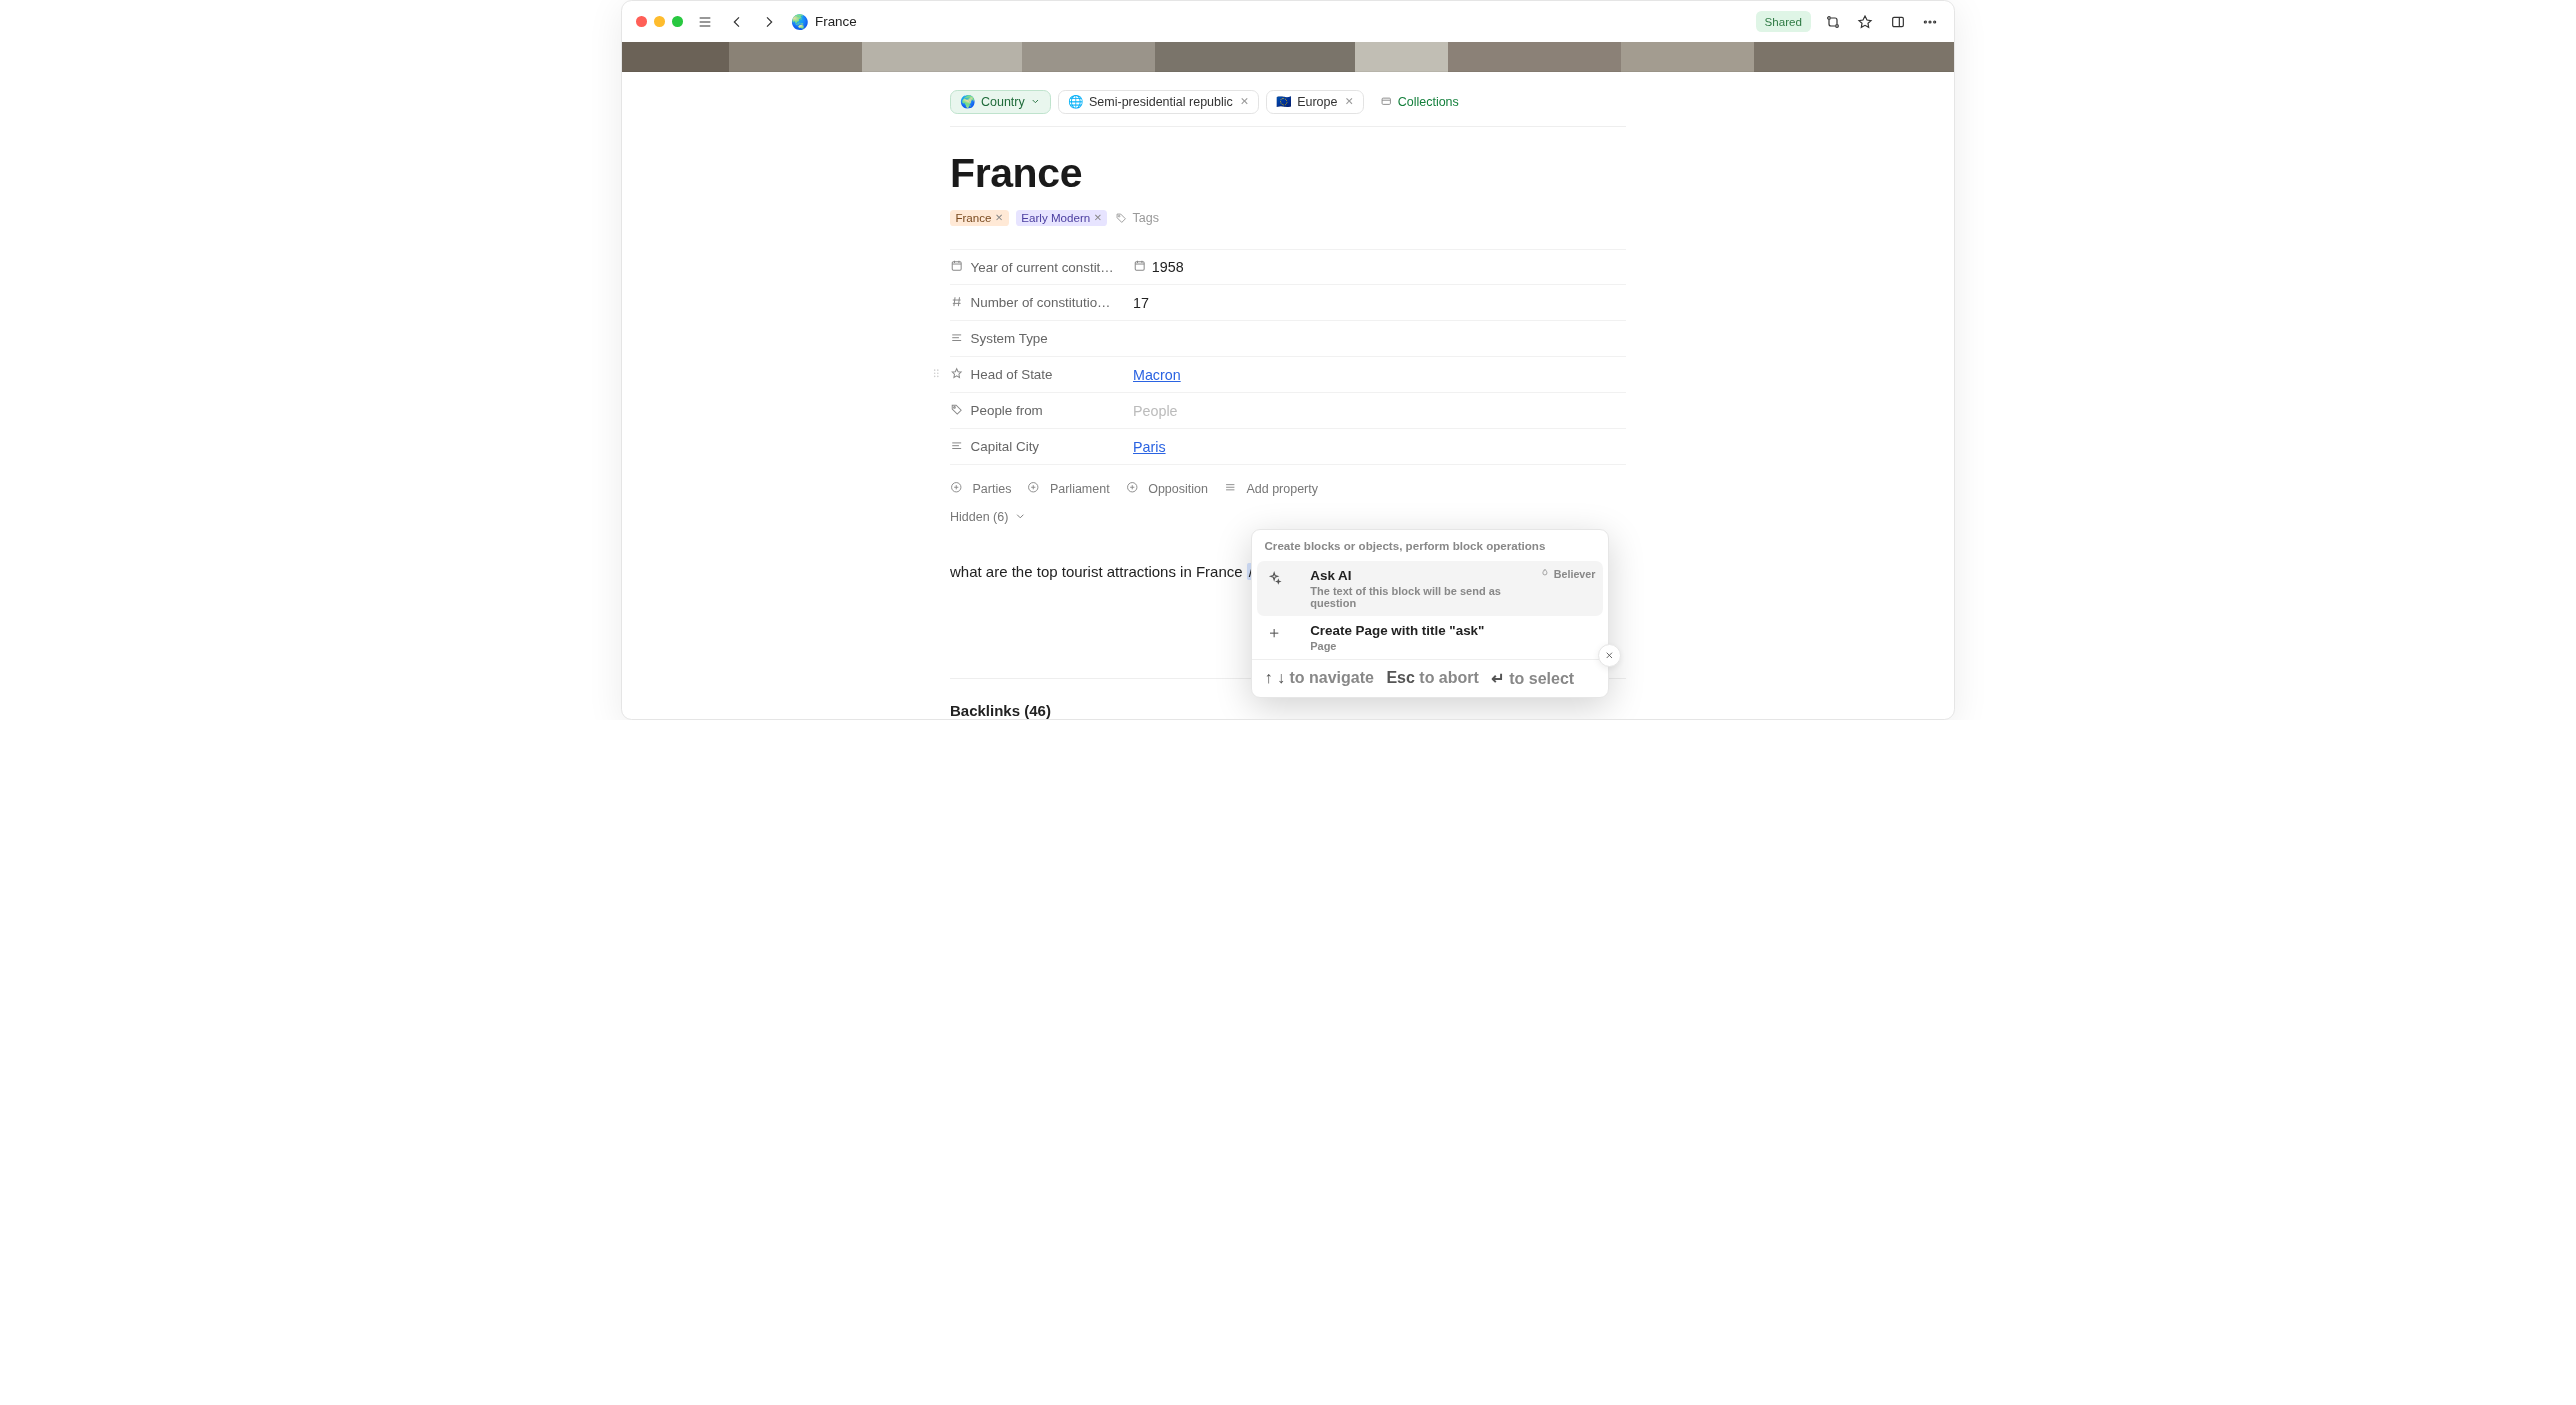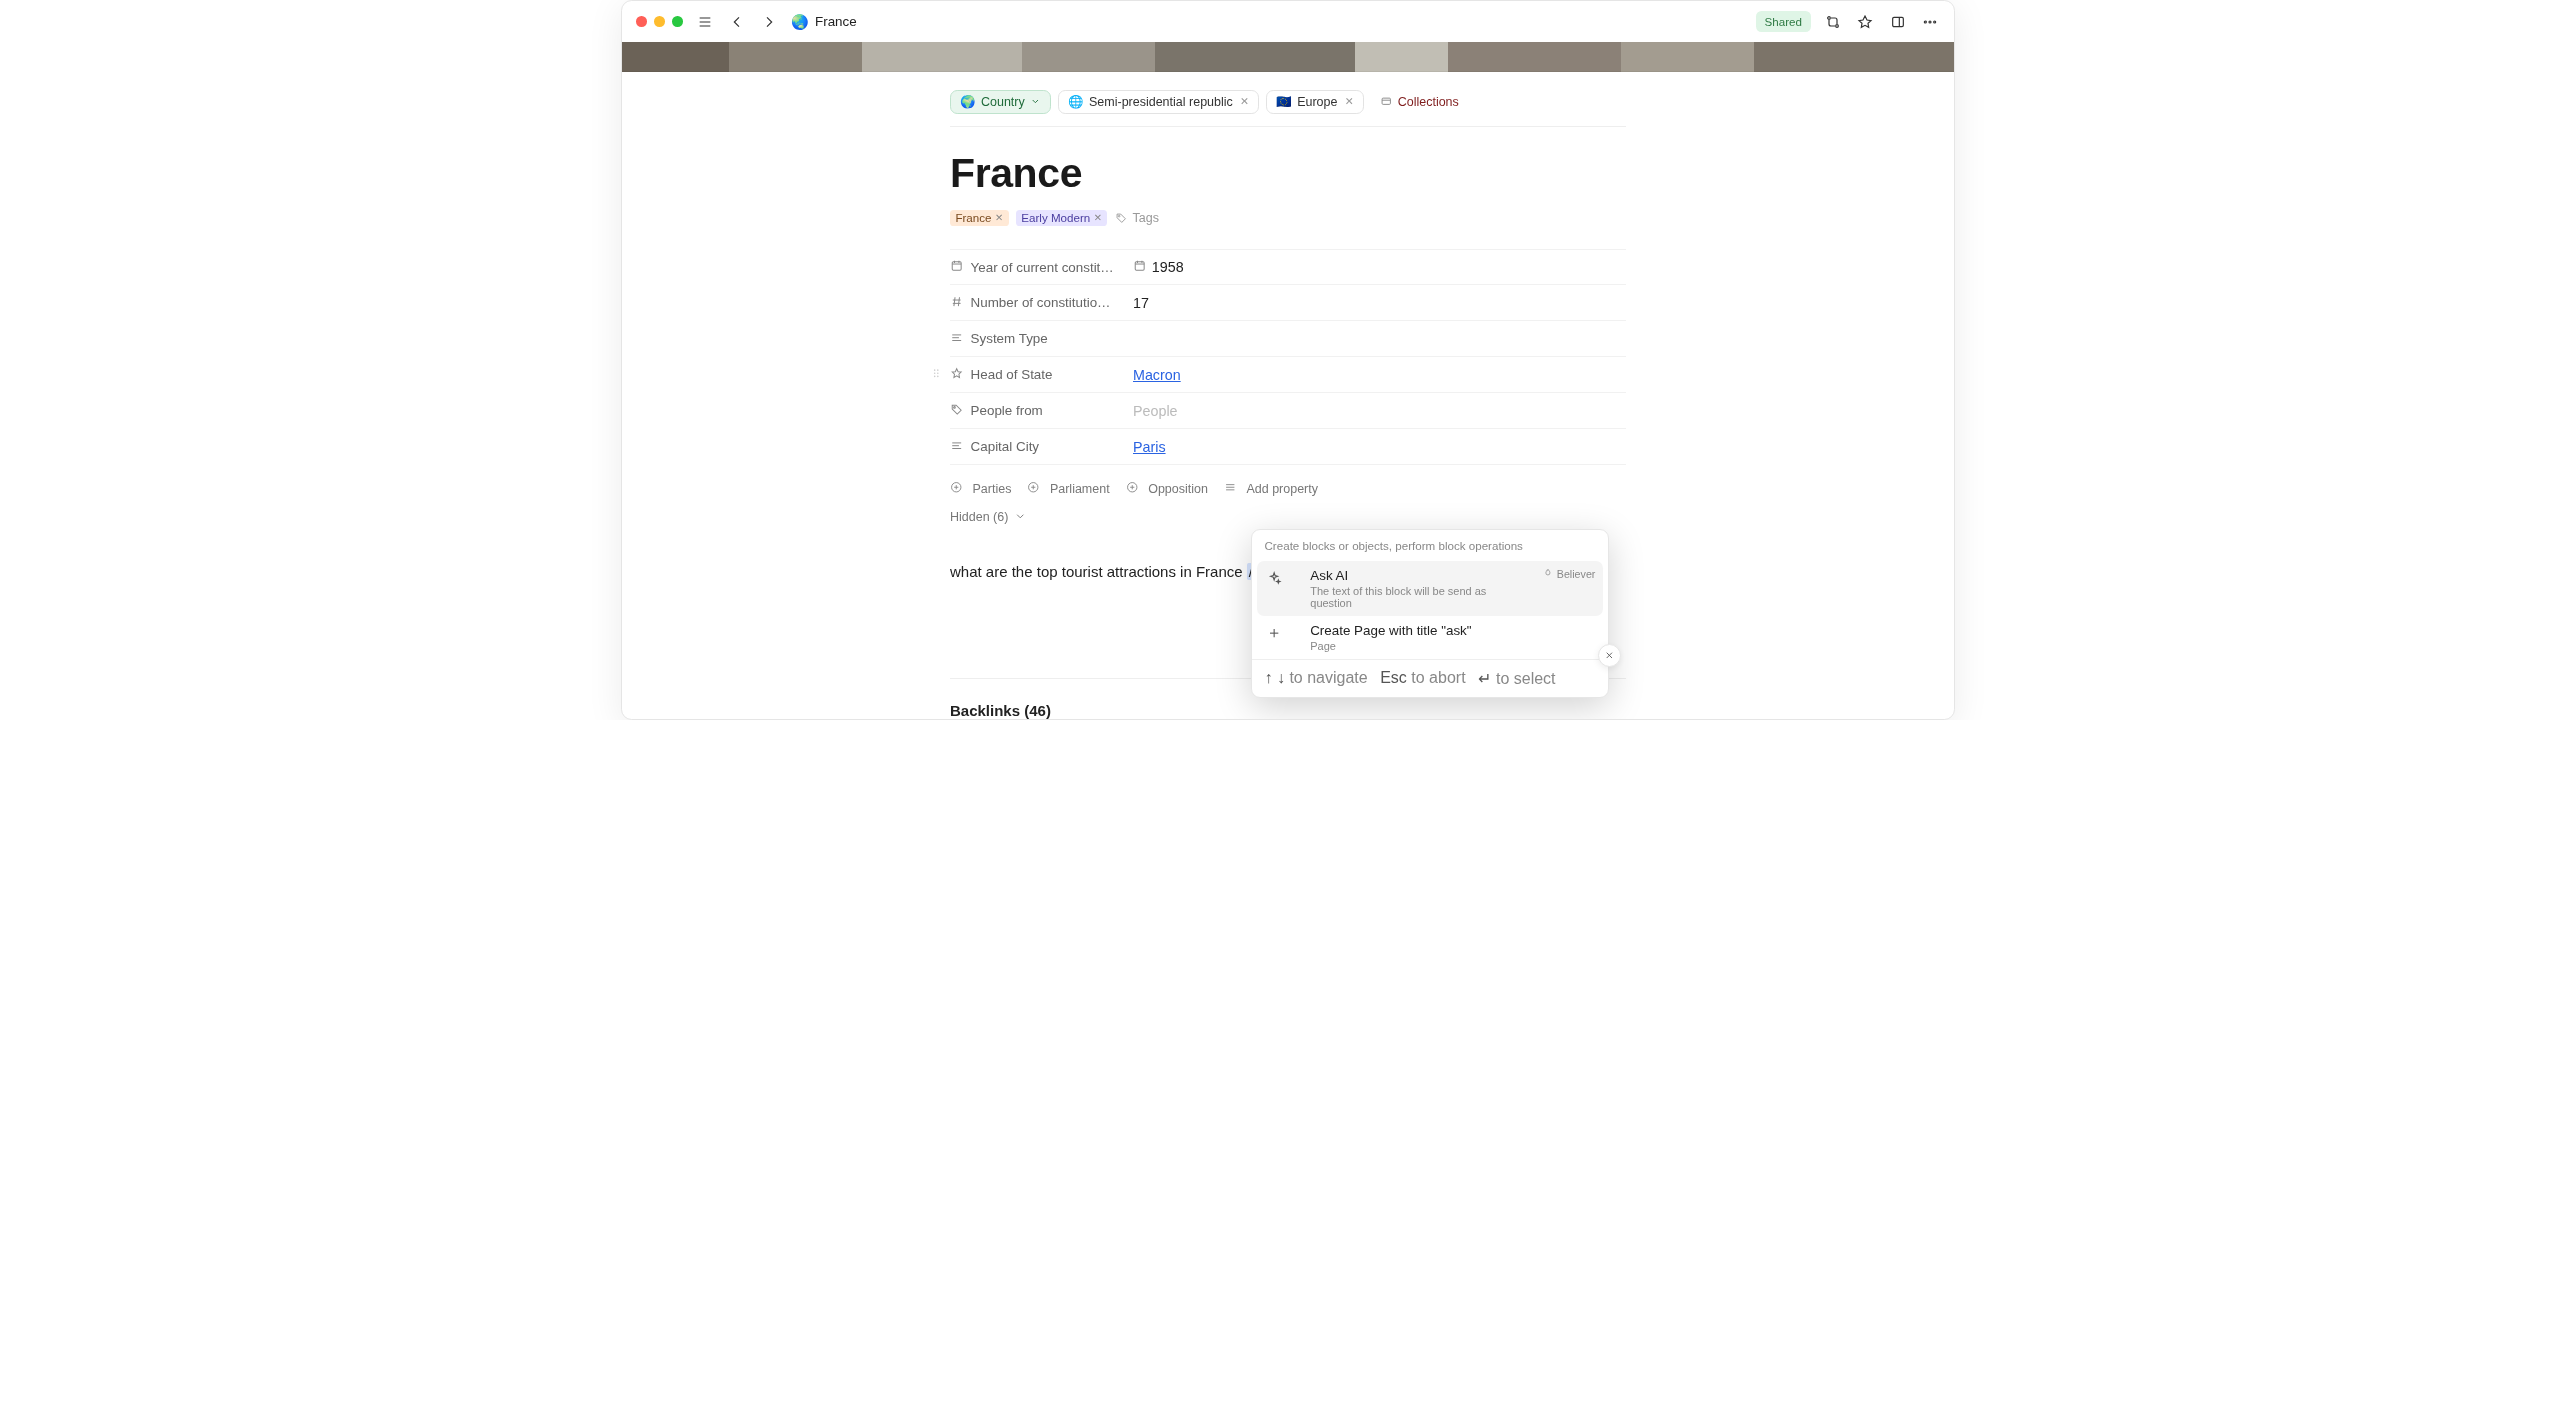--- a/index.html
+++ b/index.html
@@ -29,21 +29,21 @@
 
 .scroll { height:calc(100% - 41px - 29.5px); overflow-y:auto; }
 .page { width:676px; margin:0 auto; padding-top:18px; }
 
 
 .types { display:flex; gap:7.2px; align-items:center; padding-bottom:12.5px; border-bottom:0.9px solid #eee; margin-bottom:23px; }
 .chip { display:inline-flex; align-items:center; gap:5.4px; font-size:12.5px; padding:3.6px 9px; border-radius:7.2px; border:0.9px solid #e3e3e3; background:#fff; color:#333; }
 .chip .x{color:#999;font-size:10.7px;margin-left:1.8px;}
 .chip.primary{background:#e9f6ee;border-color:#bfe3cd;color:#1f6b3a;}
 .chip.primary svg{width:10.7px;height:10.7px;stroke:#1f6b3a;stroke-width:2;fill:none;}
-.chip.ghost{border:none;color:#7f1d1d;align-items:center;}
+.chip.ghost{border:none;color:#15803d;align-items:center;}
 .chip.ghost svg{width:12.5px;height:12.5px;stroke:#888;stroke-width:1.8;fill:none;}
 
 h1.title{font-size:41px;font-weight:700;letter-spacing:-0.4px;margin-bottom:12.5px;}
 
 .tags-row{display:flex;gap:7.2px;align-items:center;margin-bottom:23px;}
 .tag{font-size:11.6px;padding:1.8px 5.4px;border-radius:3.6px;display:inline-flex;align-items:center;gap:3.6px;}
 .tag .tx{font-size:9.8px;color:#888;}
 .tag.orange{background:#ffe9d6;color:#7a4a1f;}
 .tag.purple{background:#e7e4ff;color:#4a3da0;}
 .tag-add{color:#999;font-size:12.5px;display:inline-flex;align-items:center;gap:5.4px;}
@@ -68,21 +68,21 @@
 .prop-chips svg{width:12.5px;height:12.5px;stroke:#888;stroke-width:1.8;fill:none;}
 
 .hidden-row{display:flex;align-items:center;gap:5.4px;color:#777;font-size:12.5px;padding:3.6px 0 0 0;}
 .hidden-row svg{width:12.5px;height:12.5px;stroke:#777;stroke-width:1.8;fill:none;}
 
 
 .body-text{margin-top:39px;font-size:15px;color:#222;}
 .body-text .slash{background:#d6e4ff;padding:0 1.8px;border-radius:1.8px;}
 
 
-.popup{position:absolute;left:629px;top:528px;width:358px;background:#fff;border:0.9px solid #e6e6e6;border-radius:9px;box-shadow:0 9px 36px rgba(0,0,0,.18);font-size:12.5px;z-index:50;}
+.popup{position:absolute;left:629px;top:528px;width:358px;background:#fff;border:0.9px solid #e6e6e6;border-radius:9px;box-shadow:0 9px 36px rgba(0,0,0,.18);font-size:12.5px;z-index:50;font-weight:bold;}
 .popup .hd{padding:9px 12.5px;color:#888;font-size:11.6px;}
 .popup .item{display:flex;gap:26px;padding:7.2px 12.5px;align-items:flex-start;}
 .popup .item.sel{background:#f4f4f4;border-radius:7.2px;margin:0 5.4px;padding:7.2px 7.2px;}
 .popup .item .ic{width:19.7px;height:19.7px;display:flex;align-items:center;justify-content:center;flex:0 0 19.7px;}
 .popup .item .ic svg{width:14.3px;height:14.3px;stroke:#555;stroke-width:1.8;fill:none;}
 .popup .item .txt .t1{font-size:13.4px;color:#222;}
 .popup .item .txt .t2{font-size:11px;color:#888;margin-top:1.8px;}
 .popup .badge{margin-left:auto;font-size:10.7px;color:#888;display:inline-flex;align-items:center;gap:3.6px;}
 .popup .badge svg{width:9.8px;height:9.8px;stroke:#888;stroke-width:1.8;fill:none;}
 .popup .closebtn{position:absolute;right:-12.5px;top:114px;width:23px;height:23px;border-radius:50%;background:#fff;border:0.9px solid #e6e6e6;display:flex;align-items:center;justify-content:center;box-shadow:0 1.8px 7.2px rgba(0,0,0,.08);}

